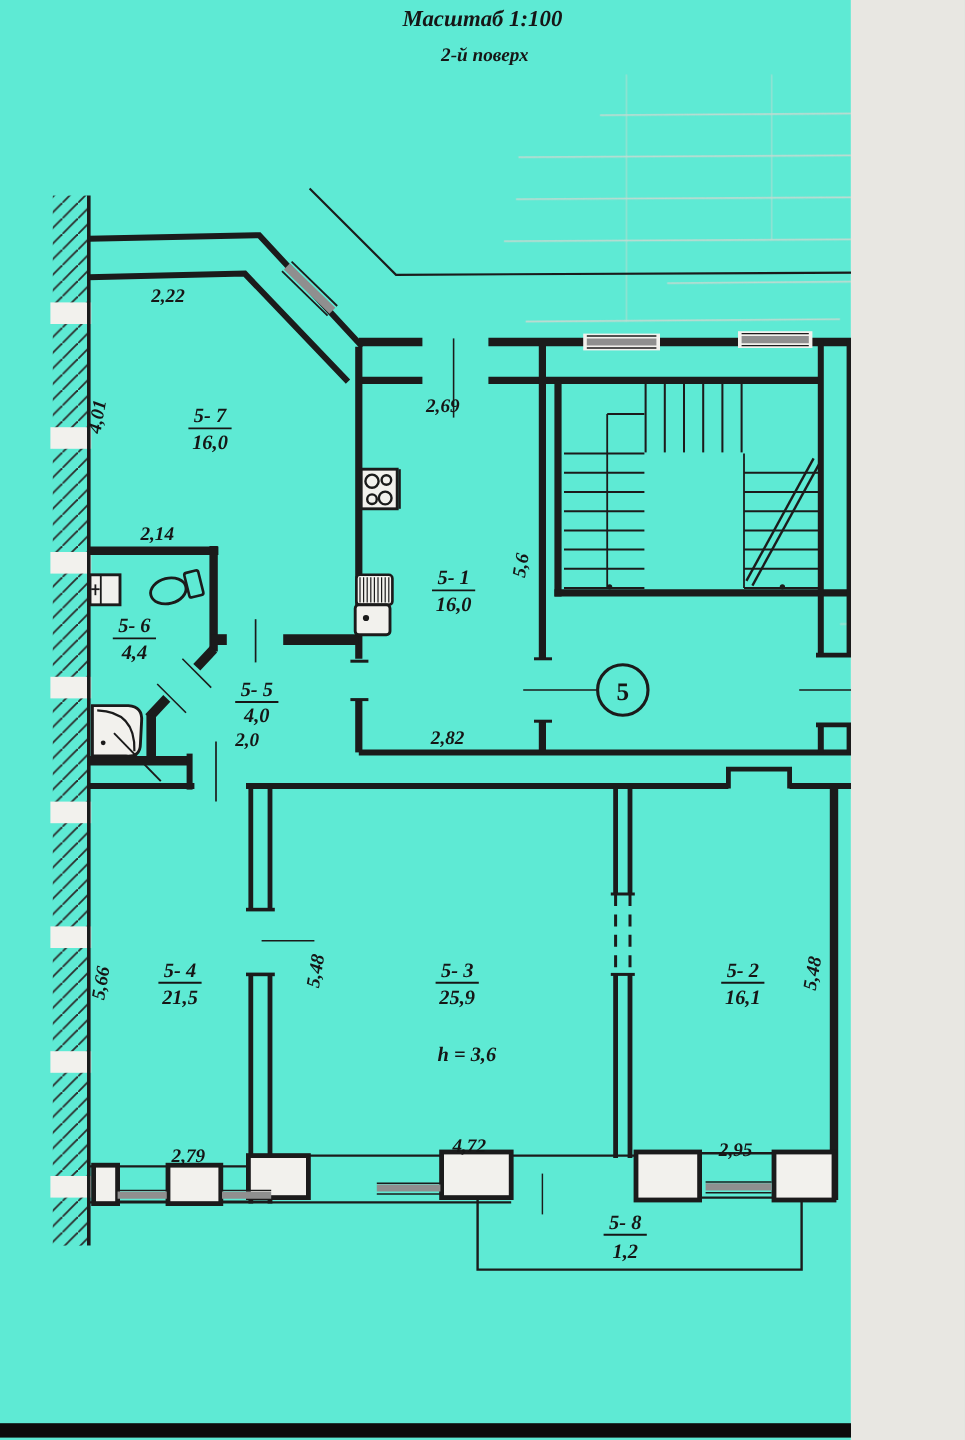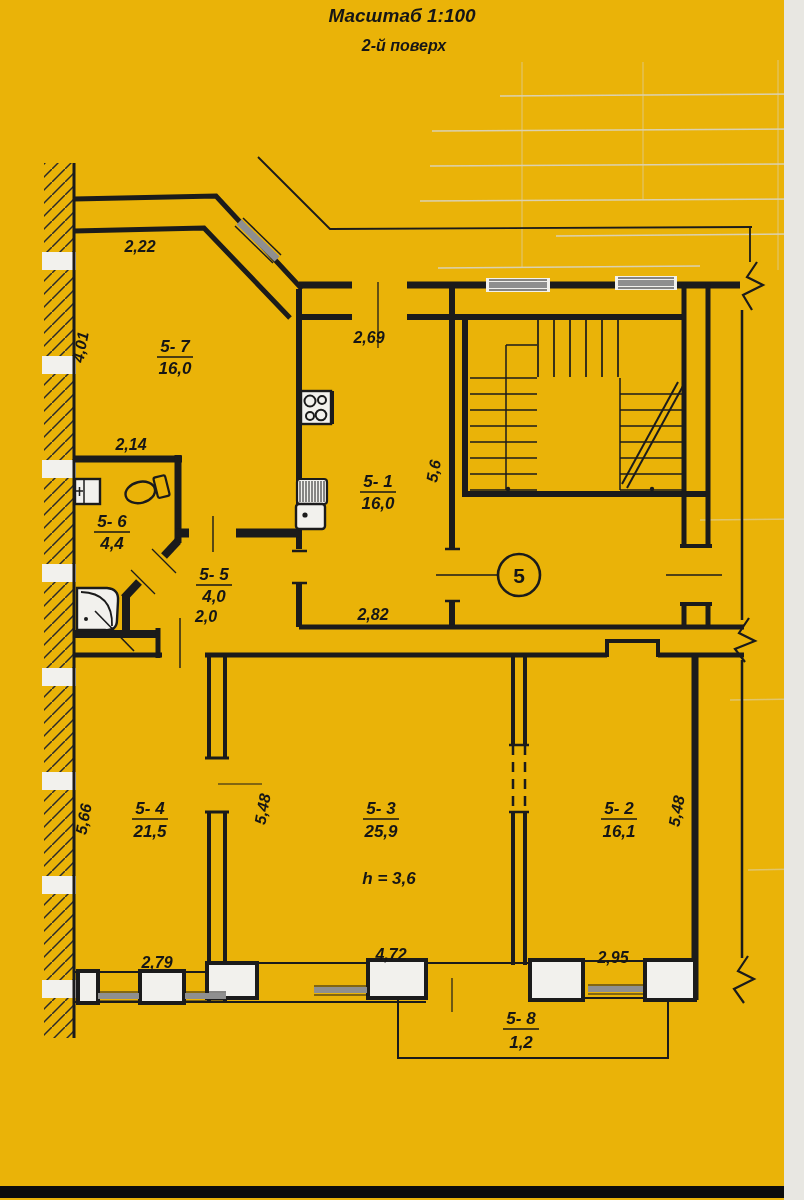--- a/index.html
+++ b/index.html
@@ -1,17 +1,17 @@
 <!DOCTYPE html>
 <html><head>
 <meta charset="utf-8">
 <style>
   html,body{margin:0;padding:0;background:#e8e7e2;}
-  .page{position:relative;width:784px;height:1200px;background:#eab308;overflow:hidden;
-        font-family:Liberation Sans, sans-serif;}
+  .page{position:relative;width:709px;height:1200px;background:#5eead4;overflow:hidden;
+        font-family:Liberation Serif, serif;}
   svg{display:block;position:absolute;left:0;top:0;}
   text{fill:#161616;}
   .ttl{font-size:19px;font-weight:bold;font-style:italic;}
   .sub{font-size:16px;font-weight:bold;font-style:italic;}
   .dim{font-size:16px;font-weight:bold;font-style:italic;}
   .room{font-size:17px;font-weight:bold;font-style:italic;}
   .apt{font-size:21px;font-weight:bold;}
 </style>
 </head>
 <body>

